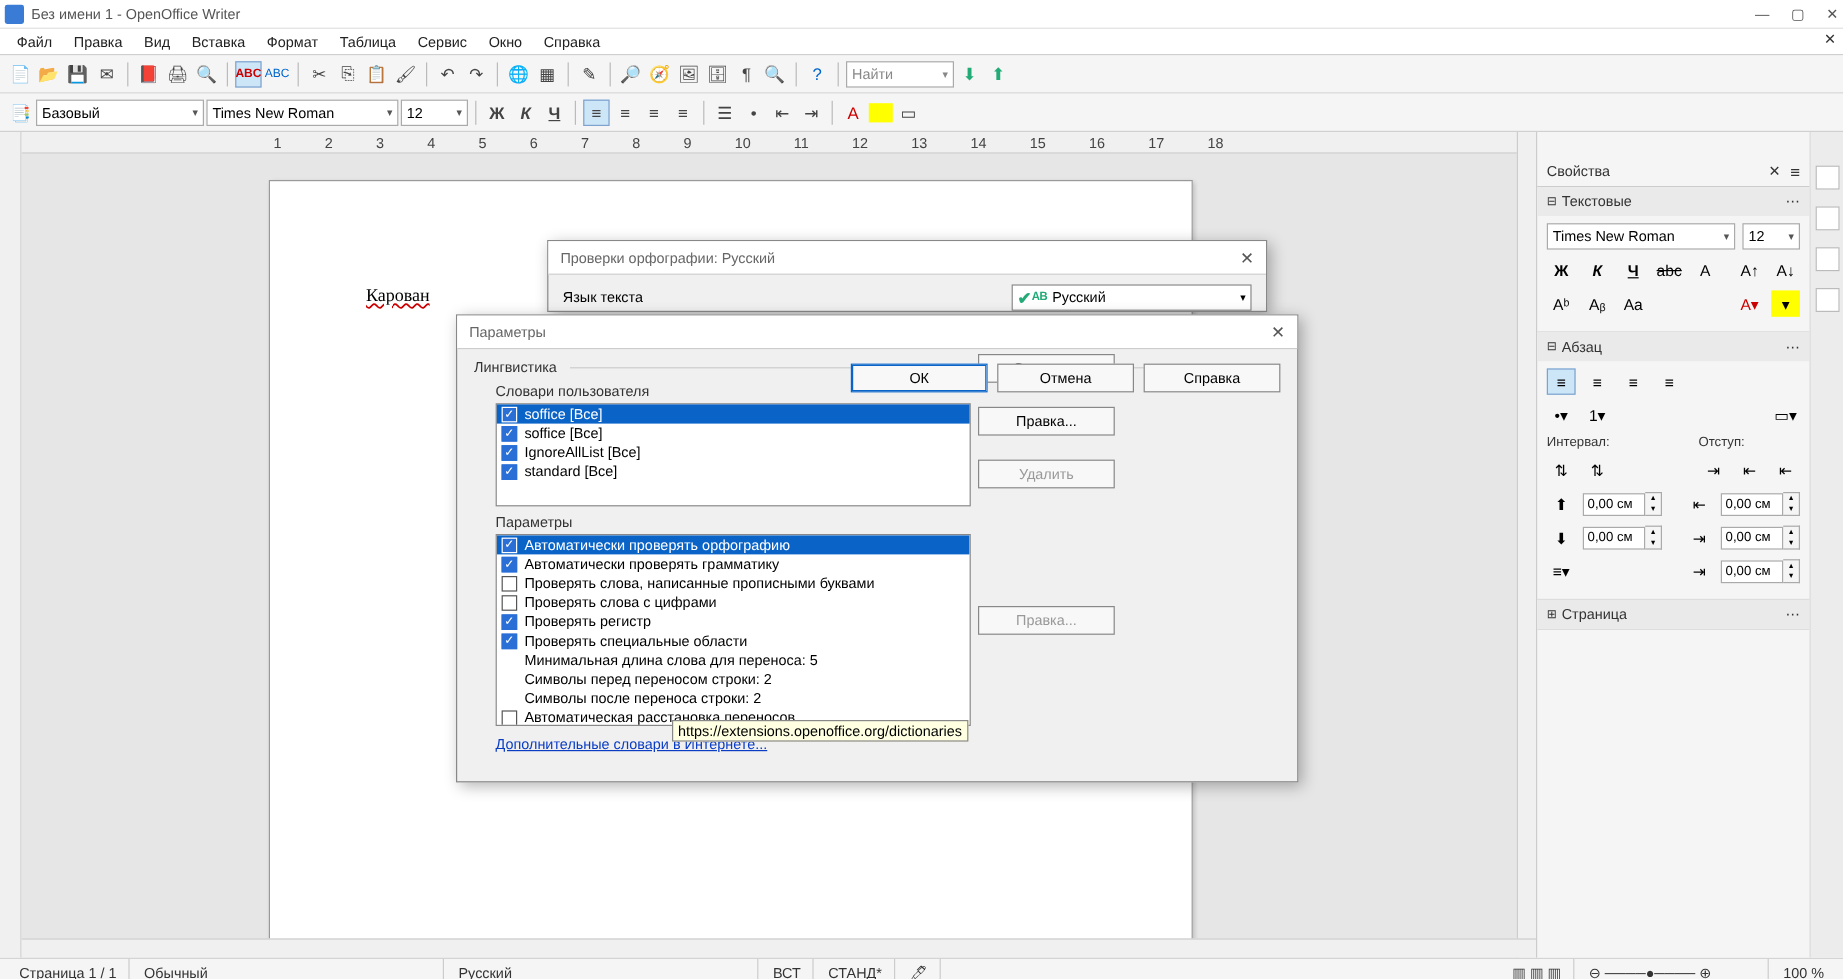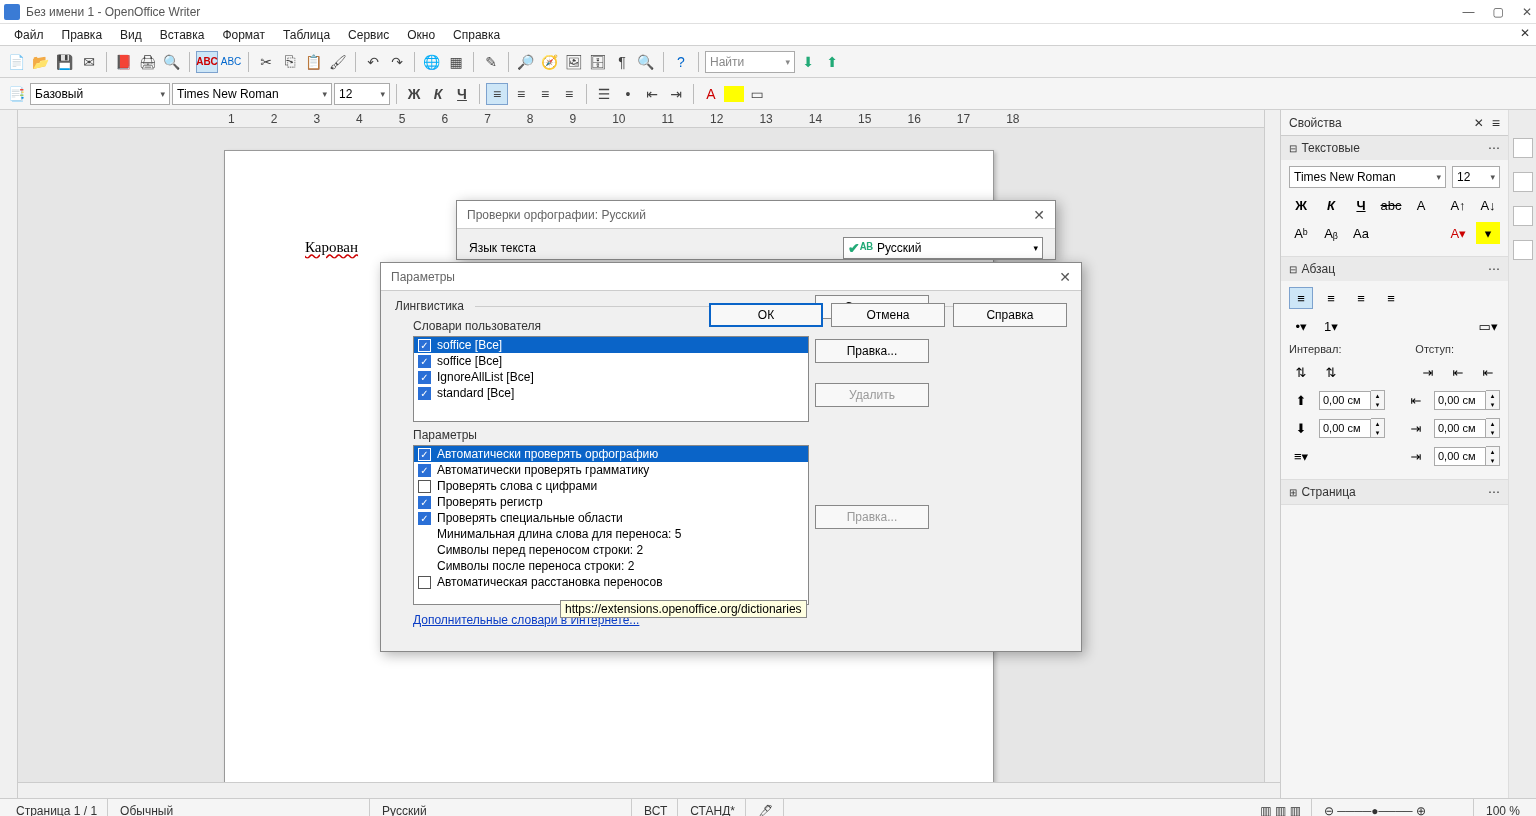--- a/index.html
+++ b/index.html
@@ -26,21 +26,21 @@
 .ruler-v { width: 18px; background: #f0f0f0; border-right: 1px solid #ccc; }
 .doc-area { flex: 1; background: #e6e6e6; position: relative; overflow: hidden; }
 .ruler-h { height: 18px; background: #f0f0f0; border-bottom: 1px solid #ccc; display:flex; align-items:center; padding-left: 210px; gap:36px; font-size:10px; color:#444; }
 .page { position: absolute; left: 206px; top: 40px; width: 770px; height: 640px; background: #fff; border: 1px solid #999; box-shadow: 2px 2px 4px rgba(0,0,0,0.2); }
 .page .misspelled { position: absolute; left: 80px; top: 88px; font-family: "Times New Roman", serif; font-size: 15px; color: #000; border-bottom: 2px wavy #c00; text-decoration: underline wavy #c00; }
 .scrollbar-v { position: absolute; right: 0; top: 0; width: 16px; height: 100%; background: #f0f0f0; border-left: 1px solid #ccc; }
 .sidebar { width: 256px; background: #f5f5f5; border-left: 1px solid #ccc; display: flex; }
 .sidebar-content { flex:1; }
 .sidebar-tabs { width: 28px; background:#ececec; border-left:1px solid #ddd; display:flex; flex-direction:column; align-items:center; gap:14px; padding-top:28px; }
 .sidebar-tabs .stab { width:20px; height:20px; border:1px solid #bbb; background:#fff; cursor:pointer; }
-.sb-header { height: 26px; display: flex; align-items: center; padding: 0 8px; border-bottom: 1px solid #ccc; font-size: 12px; color:#333; }
+.sb-header { height: 26px; display: flex; align-items: center; padding: 0 8px; border-bottom: 1px solid #ccc; font-size: 12px; color:#333;margin-top:20px; }
 .sb-header .x { margin-left: auto; cursor:pointer; }
 .sb-header .menu { margin-left: 8px; cursor:pointer; font-size:14px; }
 .sb-section { border-bottom: 1px solid #ddd; }
 .sb-section-h { height: 24px; background: #eaeaea; display: flex; align-items: center; padding: 0 8px; font-size: 12px; color:#333; cursor:pointer; }
 .sb-section-h .tw { margin-right:4px; font-size:10px; }
 .sb-section-h .dots { margin-left:auto; cursor:pointer; }
 .sb-body { padding: 6px 8px; }
 .sb-row { display: flex; gap: 6px; margin-bottom: 6px; align-items:center; }
 .sb-combo { flex:1; height: 22px; border: 1px solid #aaa; background:#fff; display:flex; align-items:center; padding:0 4px; }
 .sb-combo .caret { margin-left:auto; font-size:9px; color:#555; }
@@ -262,20 +262,24 @@
             <div class="li-row sel">
               <span class="cb checked">✓</span>
               <span>Автоматически проверять орфографию</span>
             </div>
             <div class="li-row">
               <span class="cb checked">✓</span>
               <span>Автоматически проверять грамматику</span>
             </div>
             <div class="li-row">
               <span class="cb"></span>
+              <span>Проверять слова, написанные прописными буквами</span>
+            </div>
+            <div class="li-row">
+              <span class="cb"></span>
               <span>Проверять слова с цифрами</span>
             </div>
             <div class="li-row">
               <span class="cb checked">✓</span>
               <span>Проверять регистр</span>
             </div>
             <div class="li-row">
               <span class="cb checked">✓</span>
               <span>Проверять специальные области</span>
             </div>

